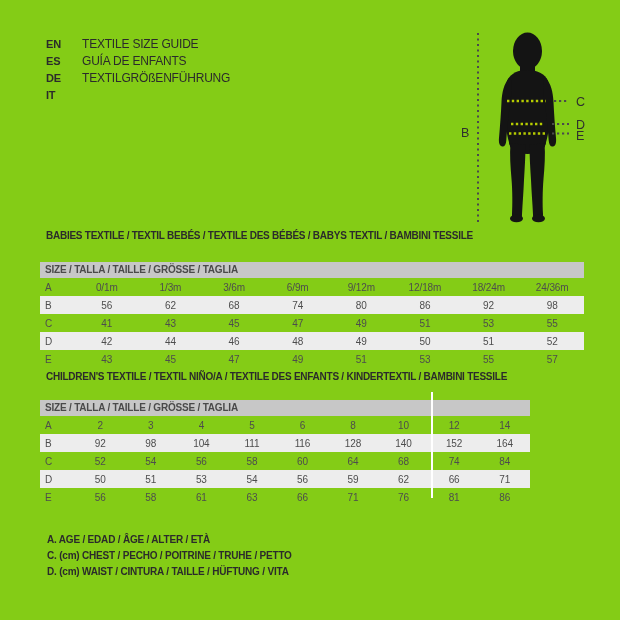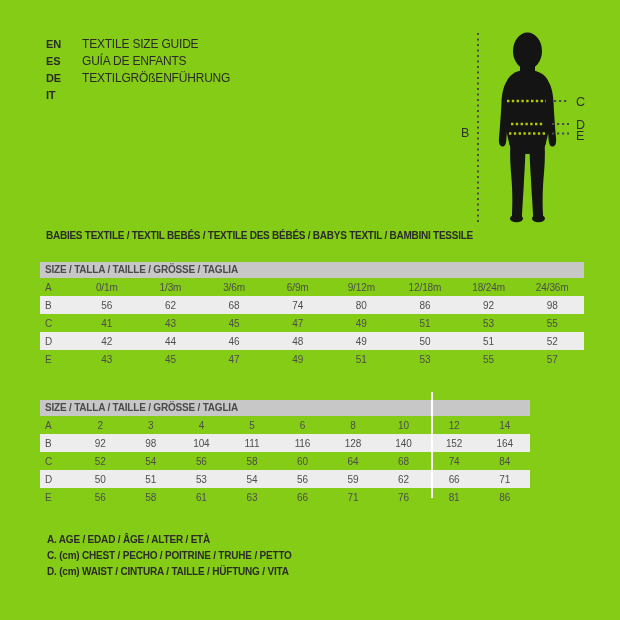--- a/index.html
+++ b/index.html
@@ -160,20 +160,21 @@
             <td>49</td>
             <td>51</td>
             <td>53</td>
             <td>55</td>
             <td>57</td>
           </tr>
         </tbody>
     </table>
   </div>
 
+  <div id="children-title" class="section-title">CHILDREN'S TEXTILE / TEXTIL NIÑO/A / TEXTILE DES ENFANTS / KINDERTEXTIL / BAMBINI TESSILE</div>
   <div id="children-table" class="table-wrap">
     <div class="size-header">SIZE / TALLA / TAILLE / GRÖSSE / TAGLIA</div>
     <table class="sizes">
       <tbody>
           <tr>
             <td class="rowlabel">A</td>
             <td>2</td>
             <td>3</td>
             <td>4</td>
             <td>5</td>

